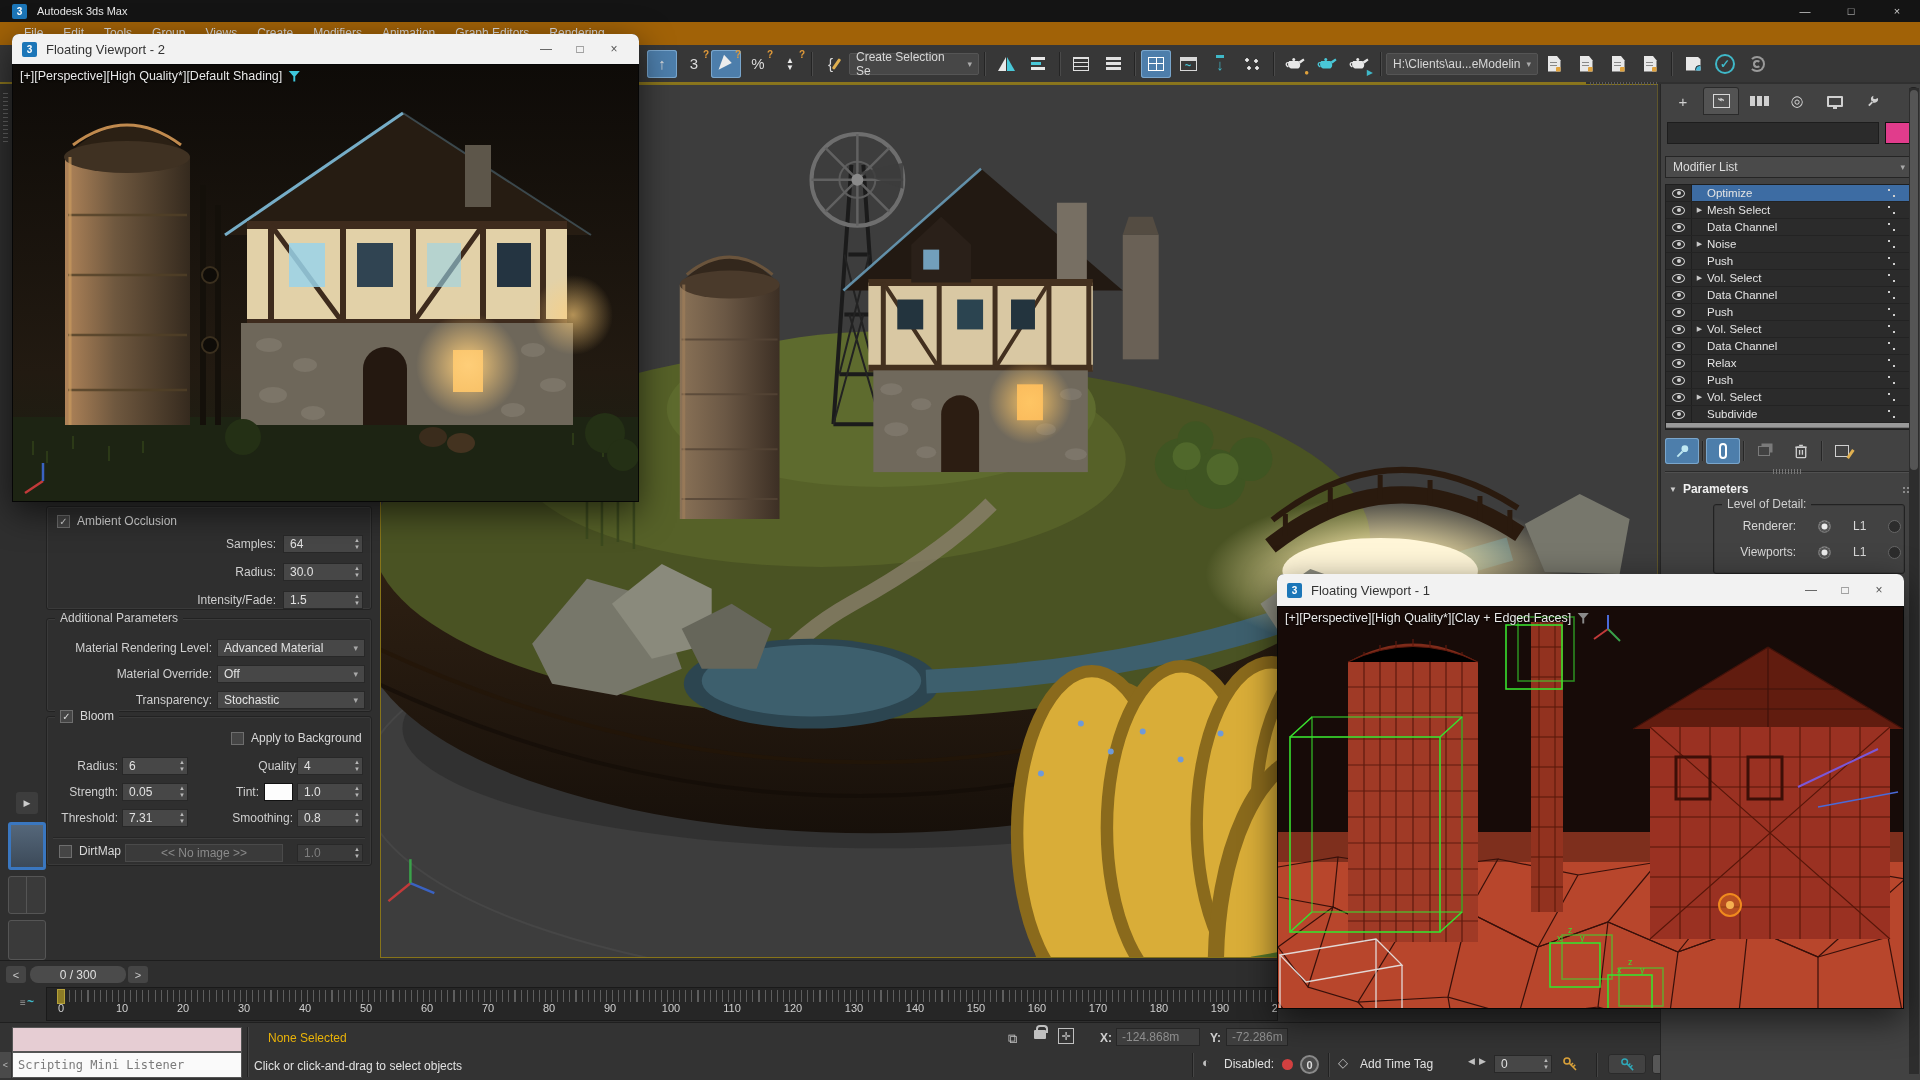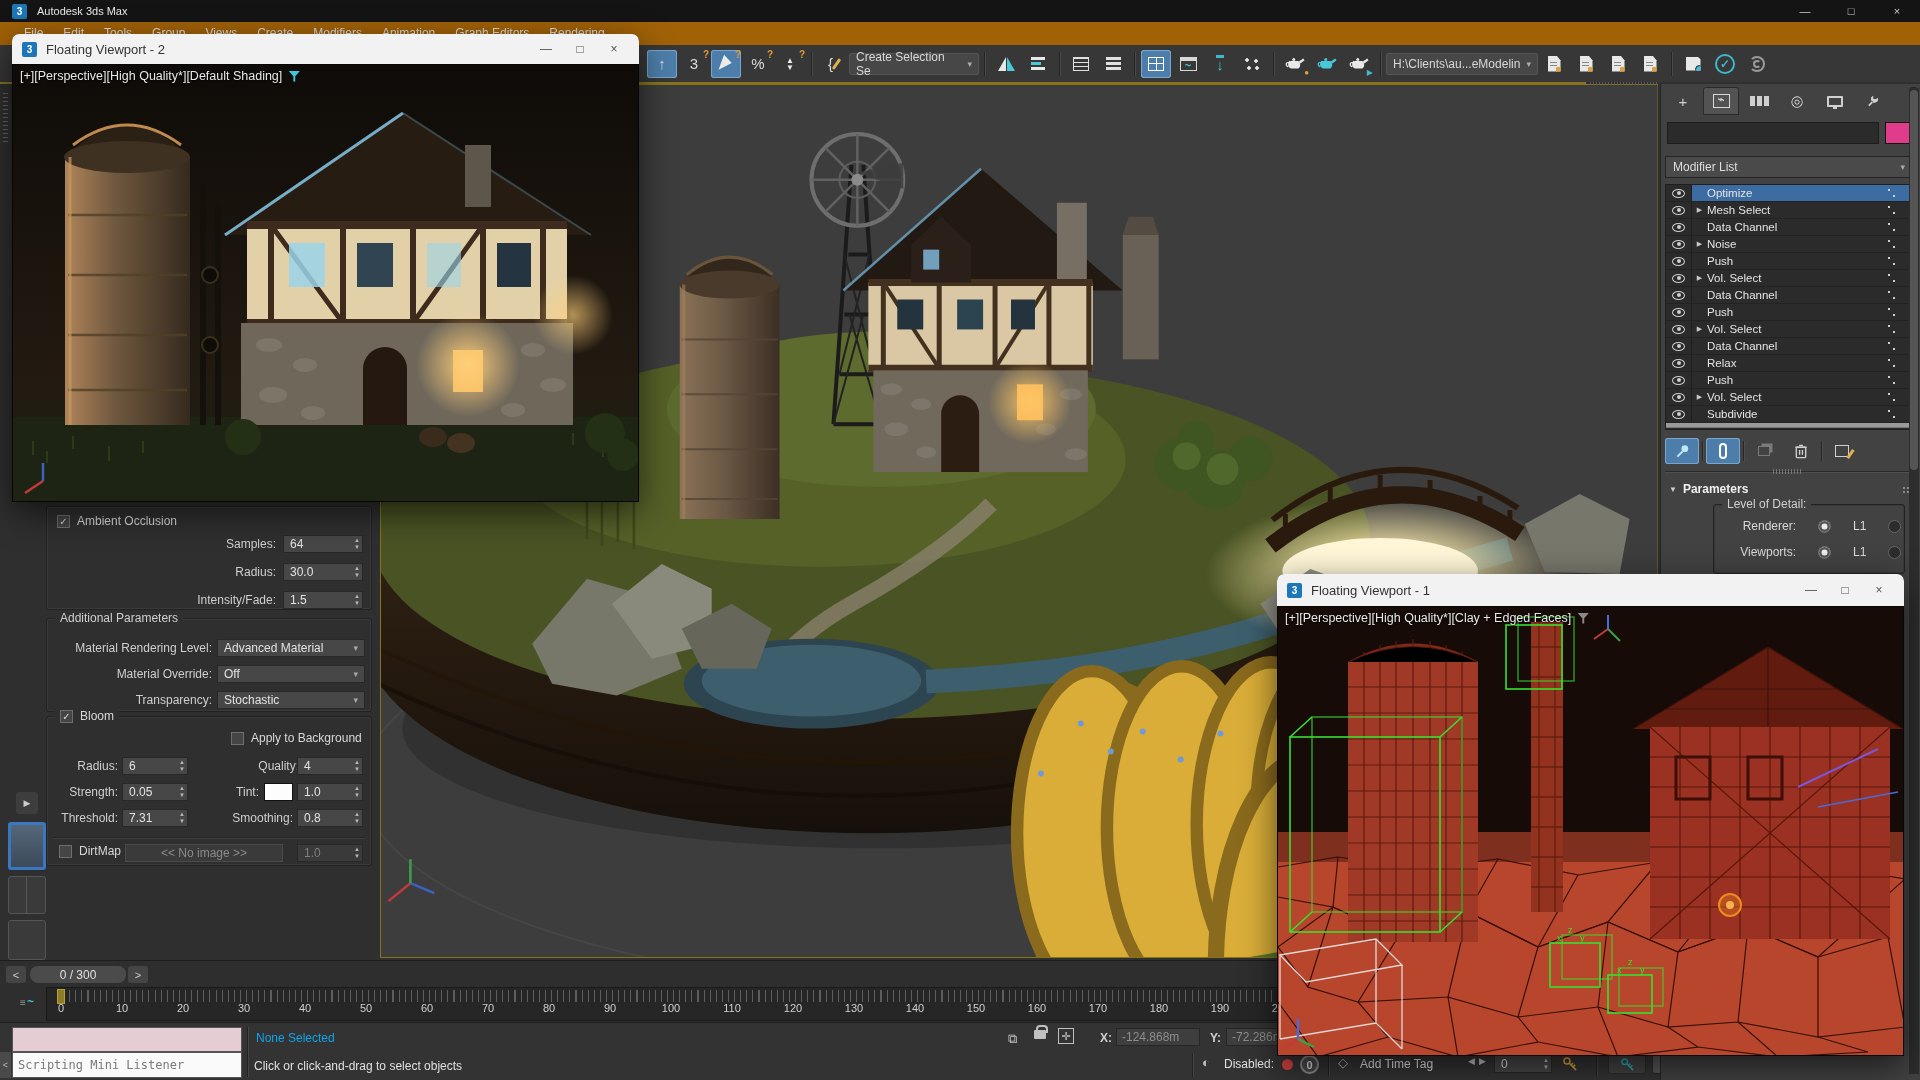--- a/index.html
+++ b/index.html
@@ -140,21 +140,21 @@
 #ruler .ticks{position:absolute;left:10px;top:2px;right:0;height:12px;background:repeating-linear-gradient(90deg,#5e5e5e 0 1px,transparent 1px 6.1px)}
 #tl-labels{position:absolute;left:0;top:14px;width:100%;height:18px}
 #tl-labels span{position:absolute;transform:translateX(-50%);color:#d0d0d0;font-size:11px}
 #playhead{position:absolute;left:10px;top:1px;width:8px;height:15px;background:#8d7c26;border:1px solid #b5a13a}
 
 #statusbar{position:absolute;left:0;top:1022px;width:1920px;height:58px;background:#333;border-top:1px solid #1f1f1f;z-index:1}
 #listener-pink{position:absolute;left:12px;top:4px;width:230px;height:25px;background:#e6cdd3;border:1px solid #555}
 #listener-white{position:absolute;left:12px;top:29px;width:230px;height:26px;background:#fafafa;border:1px solid #555;color:#7a7a7a;font-family:"DejaVu Sans Mono",monospace;font-size:12px;display:flex;align-items:center;padding:0 5px;white-space:nowrap;overflow:hidden}
 #listener-arrow{position:absolute;left:0px;top:29px;width:11px;height:26px;background:#4a4a4a;color:#bbb;font-size:9px;display:flex;align-items:center;justify-content:center}
 .stsep{position:absolute;top:4px;width:1px;height:50px;background:#222;box-shadow:1px 0 0 #454545}
-#st-sel{position:absolute;left:256px;top:8px;color:#0ea5e9}
+#st-sel{position:absolute;left:268px;top:8px;color:#eab308}
 #st-prompt{position:absolute;left:254px;top:36px;color:#e0e0e0}
 .sticon{position:absolute;color:#c0c0c0;font-size:13px}
 .coordlab{position:absolute;top:8px;color:#cfcfcf;font-weight:bold}
 .coordfield{position:absolute;top:5px;width:84px;height:18px;background:#3e3e3e;border:1px solid #262626;color:#8e8e8e;display:flex;align-items:center;padding:0 5px}
 .lock{position:absolute;top:7px;width:12px;height:9px;background:#c0c0c0;border-radius:1px}
 .lock::before{content:"";position:absolute;left:2px;top:-5px;width:8px;height:6px;border:2px solid #c0c0c0;border-bottom:none;border-radius:4px 4px 0 0}
 .xyzbox{position:absolute;top:5px;width:16px;height:16px;border:1.5px solid #c0c0c0;display:flex;align-items:center;justify-content:center;color:#c0c0c0;font-size:11px}
 #st-row2 span.txt{color:#e0e0e0}
 .reddot{position:absolute;width:11px;height:11px;border-radius:50%;background:#d24040}
 .zerobtn{position:absolute;width:19px;height:19px;border-radius:50%;background:#4a4a4a;border:2px solid #8a8a8a;color:#ddd;font-weight:bold;display:flex;align-items:center;justify-content:center;font-size:11px}
@@ -170,21 +170,21 @@
 .ftitle{height:30px;background:#f2f2f2;border-radius:7px 7px 0 0;display:flex;align-items:center;padding:0 10px;color:#333;font-size:13px;gap:9px}
 .fbtns{margin-left:auto;display:flex;gap:4px}
 .fbtns span{width:30px;text-align:center;color:#555;font-size:12px}
 .fcontent{position:relative;overflow:hidden;border:1px solid #060606}
 .vlabel{position:absolute;left:7px;top:4px;color:#e8e8e8;font-size:12.5px;display:flex;align-items:center;gap:6px;text-shadow:0 1px 2px #000;z-index:3}
 .funnel{width:12px;height:11px;clip-path:polygon(0 0,100% 0,58% 52%,58% 100%,42% 100%,42% 52%)}
 #fv2{left:12px;top:34px;width:627px;z-index:30}
 #fv2 .fcontent{width:627px;height:438px}
 #fv1{left:1277px;top:574px;width:627px;z-index:40}
 #fv1 .ftitle{height:32px}
-#fv1 .fcontent{width:627px;height:450px}
+#fv1 .fcontent{width:627px;height:403px}
 .dd-ar{font-size:9px}
 </style>
 </head>
 <body>
 
 <div id="app">
 
 <svg width="0" height="0" style="position:absolute">
       <defs>
 <symbol id="sym-teapot" viewBox="0 0 26 18">

